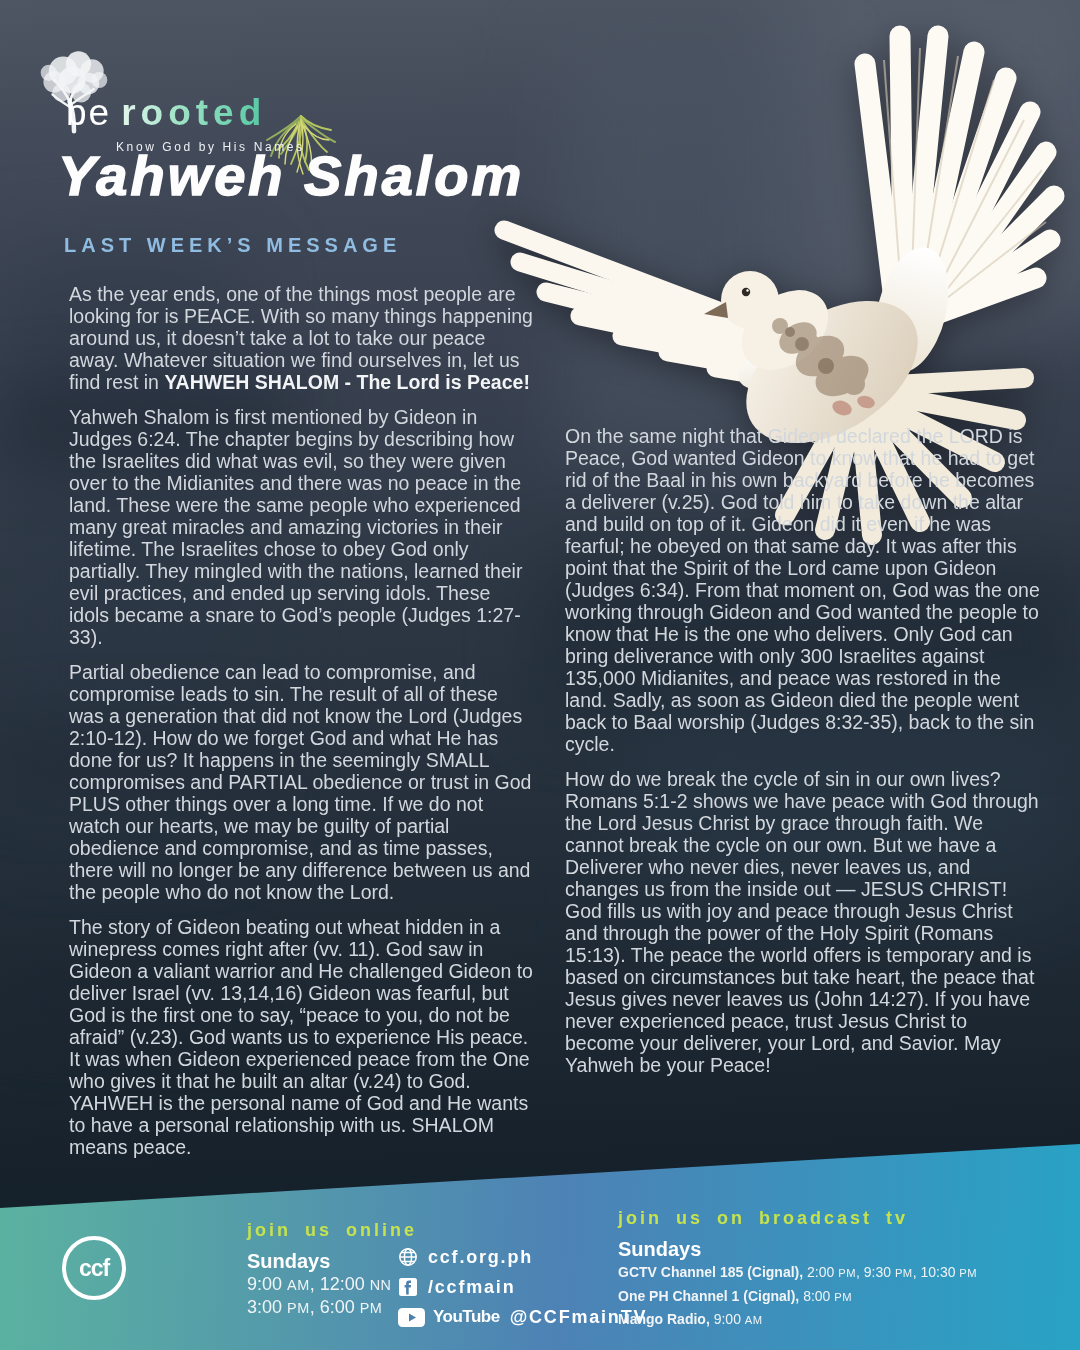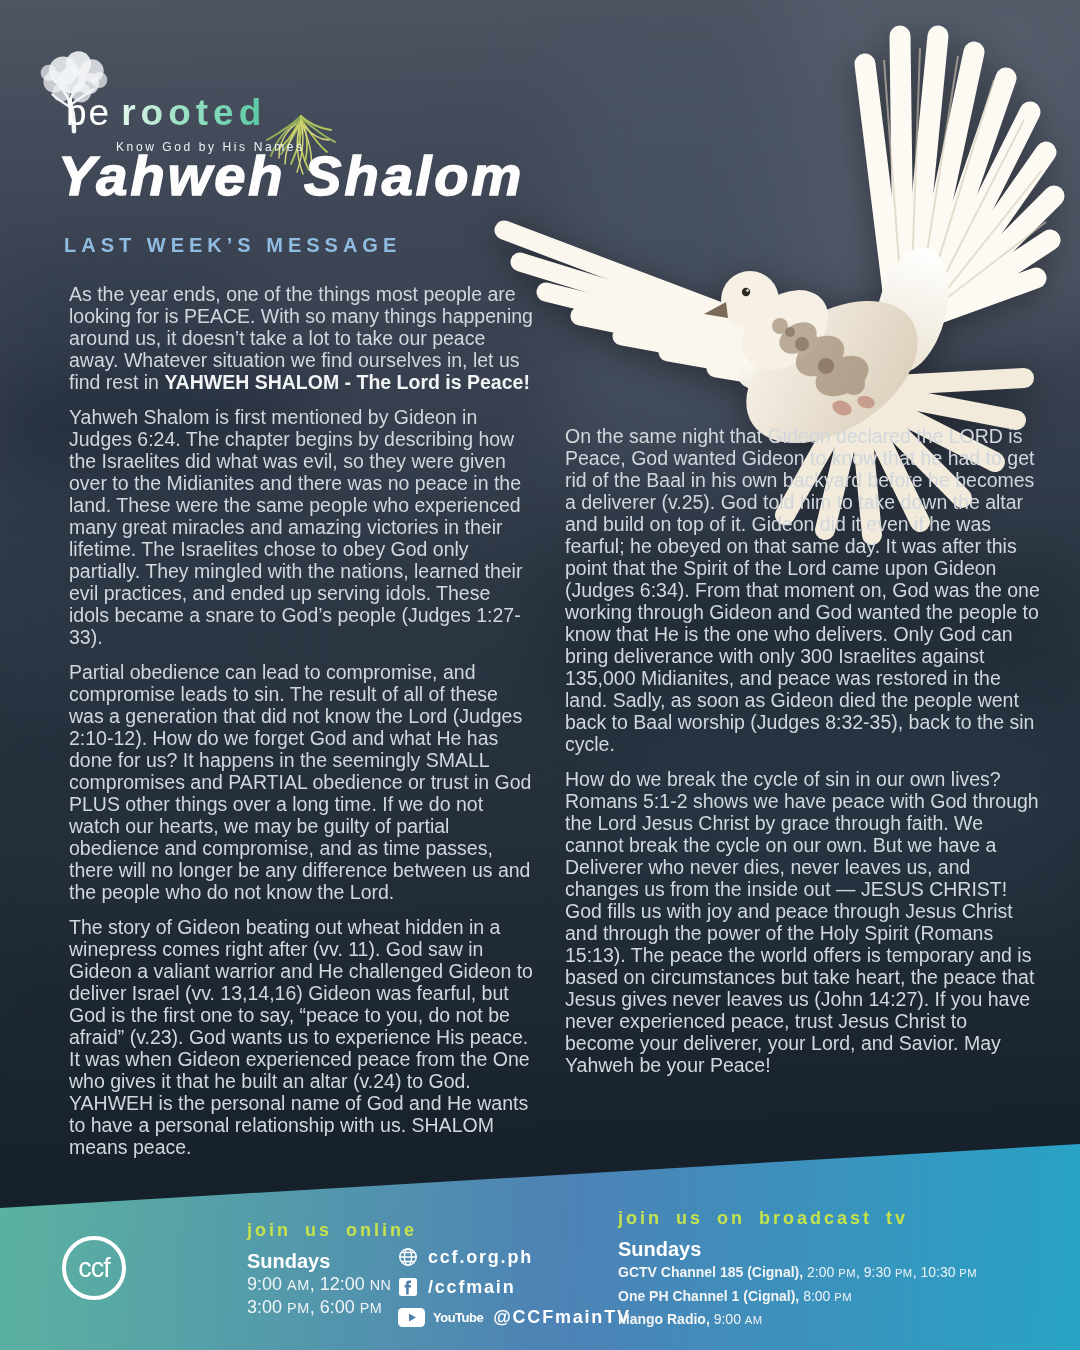--- a/index.html
+++ b/index.html
@@ -35,30 +35,30 @@
   .sc{font-size:.8em;letter-spacing:.5px;}
   
   .dove{position:absolute;left:480px;top:0;width:600px;height:560px;z-index:1;
         filter:drop-shadow(0 6px 16px rgba(0,0,0,.38));}
   
   .footer{position:absolute;left:0;top:1144px;width:1080px;height:206px;z-index:4;
           clip-path:polygon(0 64px,100% 0,100% 100%,0 100%);
           background:linear-gradient(93deg,#5bb2a0 0%,#4d82b5 52%,#28a3c5 100%);}
   .ccf-badge{position:absolute;left:62px;top:92px;width:56px;height:56px;border:4px solid #fff;
              border-radius:50%;display:flex;align-items:center;justify-content:center;
-             font-size:27px;font-weight:400;color:#fff;letter-spacing:-1px;}
+             font-size:23px;font-weight:700;color:#fff;letter-spacing:-1px;}
   .f-heading{font-size:18px;font-weight:700;letter-spacing:3px;word-spacing:6px;color:#c6e24c;white-space:nowrap;}
   .f-day{margin-top:9px;font-size:20px;font-weight:700;color:#fff;}
   .online{position:absolute;left:247px;top:76px;}
   .online .time{font-size:18px;line-height:22px;color:#f0f4f6;}
   .links{position:absolute;left:398px;top:102px;}
   .link-row{display:flex;align-items:center;margin-bottom:8px;height:22px;}
   .link-row svg{flex:none;}
   .link-label{margin-left:10px;font-size:18px;font-weight:700;letter-spacing:1.8px;color:#fff;white-space:nowrap;}
-  .yt-word{margin-left:8px;font-size:13px;font-weight:700;letter-spacing:-.5px;color:#fff;text-align:right;}
+  .yt-word{margin-left:8px;font-size:17px;font-weight:700;letter-spacing:-.5px;color:#fff;text-align:right;}
   .broadcast{position:absolute;left:618px;top:64px;}
   .broadcast .line{font-size:14px;line-height:22.5px;color:#f0f4f6;white-space:nowrap;}
 </style>
 </head>
 <body>
 
 <div class="page">
 
   <div>
     <div class="bgshape" style="left:780px;top:-40px;width:340px;height:360px;background:#5a6270;opacity:.7;filter:blur(45px);"></div>

